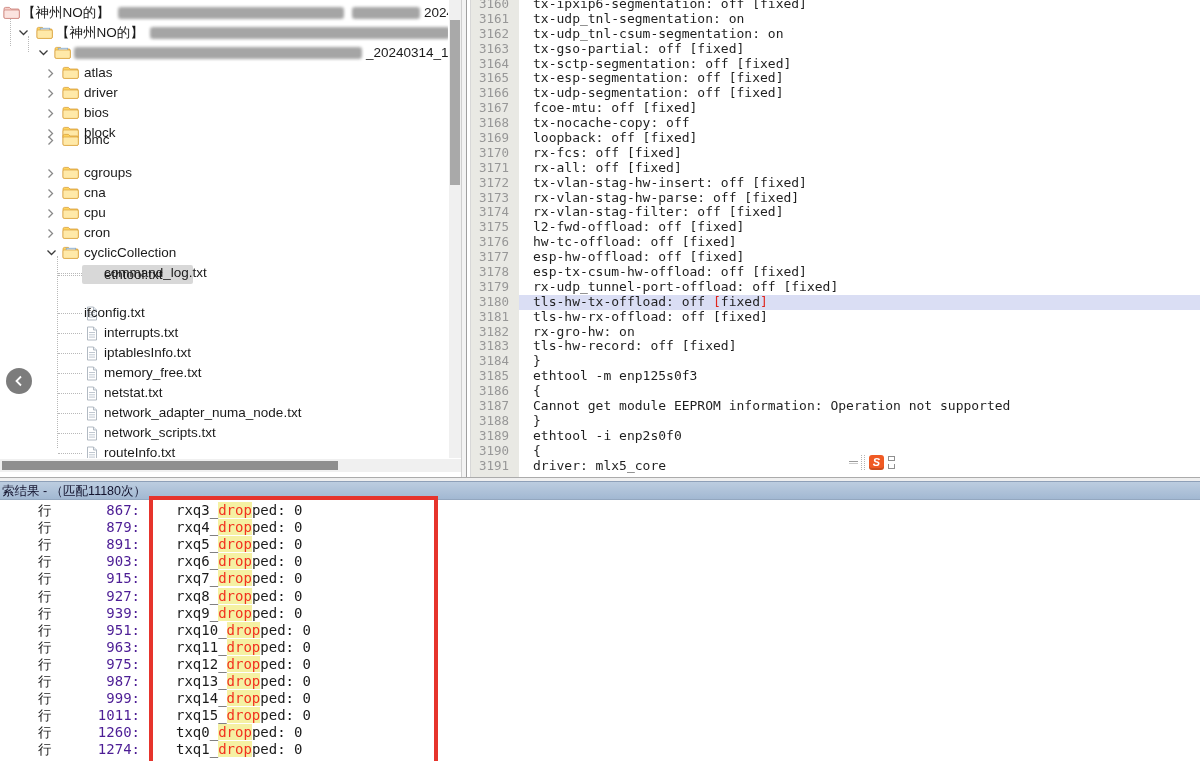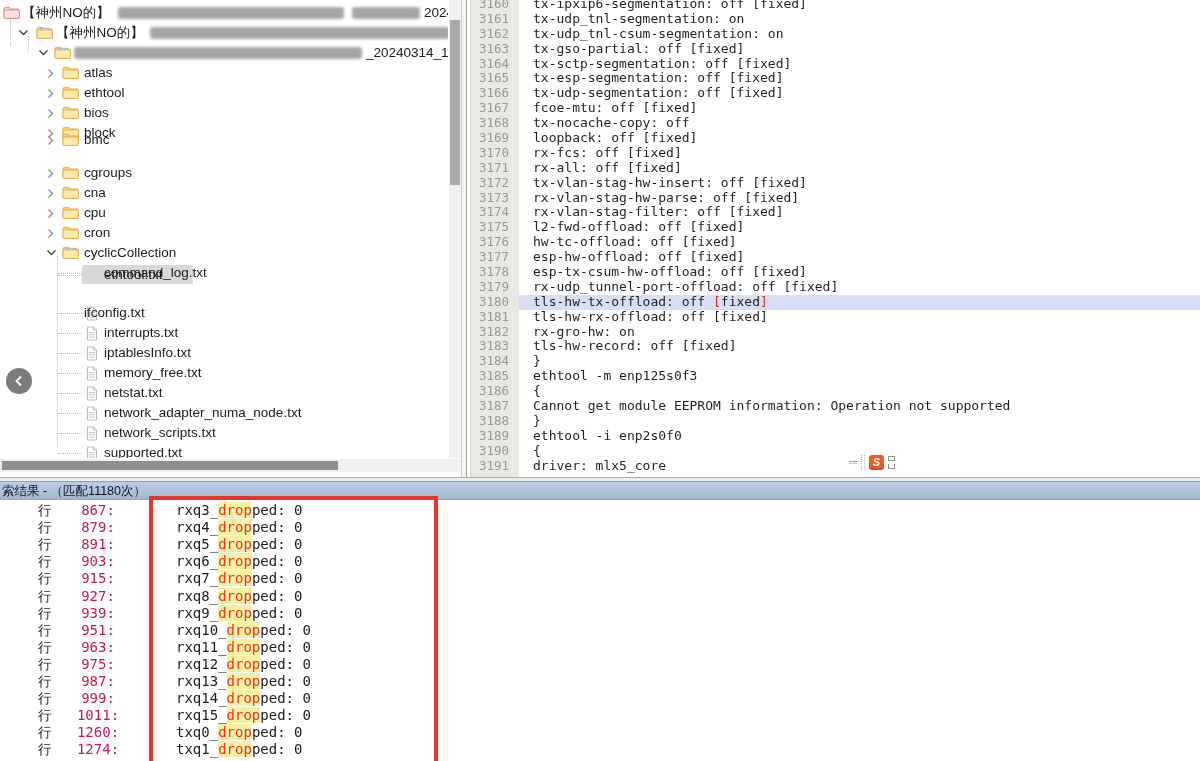--- a/index.html
+++ b/index.html
@@ -55,21 +55,21 @@
   .panel-divider { position:absolute; left:0; top:477px; width:1200px; height:4px; background:#efefef; border-top:1px solid #ababab; }
   .results-header { position:absolute; left:0; top:481px; width:1200px; height:19px;
                     background:linear-gradient(#bccd e0, #a2b8d2); 
                     background:linear-gradient(#bccde0, #a2b8d2);
                     border-top:1px solid #8ea0b8; border-bottom:1px solid #93a7bf;
                     font-size:12.5px; color:#13132e; line-height:18px; padding-left:2px; }
   .results-area { position:absolute; left:0; top:500px; width:1200px; height:261px; background:#fff; overflow:hidden; }
   .r-row { position:absolute; left:0; width:1200px; height:17.1px; line-height:17.1px; white-space:pre;
            font-family:"DejaVu Sans Mono", monospace; font-size:14px; color:#1b1b1b; }
   .r-hang { position:absolute; left:38px; font-family:"Liberation Sans", sans-serif; font-size:13.5px; color:#222; }
-  .r-num  { position:absolute; left:56px; width:84px; text-align:center; color:#be185d; }
+  .r-num  { position:absolute; left:56px; width:84px; text-align:right; color:#4c1d95; }
   .r-text { position:absolute; left:176px; }
   .r-text .match { background:#f5f1a3; color:#f2321f; }
 
   .red-rect { position:absolute; left:149px; top:496px; width:289px; height:400px;
               border:4px solid #e6342c; z-index:20; pointer-events:none; }
 
   svg { display:block; }
 </style>
 </head>
 <body>
@@ -126,21 +126,21 @@
           </span><span class="lbl" style="left:84px;position:relative;z-index:2;left:0;margin-left:84px">atlas</span></div>
         <div class="tree-row" style="top:83px"><span class="chev" style="left:46px">
             <svg width="9" height="11" viewBox="0 0 9 11">
               <polyline points="2.5,1.5 6.5,5.5 2.5,9.5" fill="none" stroke="#8a8a8a" stroke-width="1.3"></polyline>
             </svg>
           </span><span class="ico" style="left:62px">
             <svg width="17" height="13" viewBox="0 0 17 13">
               <path d="M1 3 Q1 1.4 2.5 1.4 L6.4 1.4 L8 3 L15 3 Q16.3 3 16.3 4.4 L16.3 11 Q16.3 12.4 15 12.4 L2.4 12.4 Q1 12.4 1 11 Z" fill="#ffd45e" stroke="#d9a03c" stroke-width="0.8"></path>
               <path d="M1 5 Q1 4 2.2 4 L15.1 4 Q16.3 4 16.3 5.2 L16.3 11 Q16.3 12.4 15 12.4 L2.4 12.4 Q1 12.4 1 11 Z" fill="#ffe9a8" stroke="#d9a03c" stroke-width="0.7"></path>
             </svg>
-          </span><span class="lbl" style="left:84px;position:relative;z-index:2;left:0;margin-left:84px">ethtool</span></div>
+          </span><span class="lbl" style="left:84px;position:relative;z-index:2;left:0;margin-left:84px">driver</span></div>
         <div class="tree-row" style="top:123px"><span class="chev" style="left:46px">
             <svg width="9" height="11" viewBox="0 0 9 11">
               <polyline points="2.5,1.5 6.5,5.5 2.5,9.5" fill="none" stroke="#8a8a8a" stroke-width="1.3"></polyline>
             </svg>
           </span><span class="ico" style="left:62px">
             <svg width="17" height="13" viewBox="0 0 17 13">
               <path d="M1 3 Q1 1.4 2.5 1.4 L6.4 1.4 L8 3 L15 3 Q16.3 3 16.3 4.4 L16.3 11 Q16.3 12.4 15 12.4 L2.4 12.4 Q1 12.4 1 11 Z" fill="#ffd45e" stroke="#d9a03c" stroke-width="0.8"></path>
               <path d="M1 5 Q1 4 2.2 4 L15.1 4 Q16.3 4 16.3 5.2 L16.3 11 Q16.3 12.4 15 12.4 L2.4 12.4 Q1 12.4 1 11 Z" fill="#ffe9a8" stroke="#d9a03c" stroke-width="0.7"></path>
             </svg>
           </span><span class="lbl" style="left:84px;position:relative;z-index:2;left:0;margin-left:84px">block</span></div>
@@ -297,21 +297,21 @@
             </svg>
           </span><span class="lbl" style="left:104px;position:relative;z-index:2;left:0;margin-left:104px">network_scripts.txt</span></div>
         <div class="tree-row" style="top:443px"><div class="guide-h" style="left:58px;top:10px;width:24px"></div><span class="ico" style="left:86px;top:2.5px">
             <svg width="12" height="15" viewBox="0 0 12 15">
               <path d="M1.5 1 L7.5 1 L10.5 4 L10.5 14 L1.5 14 Z" fill="#ffffff" stroke="#a9b2bc" stroke-width="0.9"></path>
               <path d="M7.5 1 L7.5 4 L10.5 4" fill="#e8edf2" stroke="#a9b2bc" stroke-width="0.9"></path>
               <line x1="3" y1="6.5" x2="9" y2="6.5" stroke="#b9c2cc" stroke-width="0.9"></line>
               <line x1="3" y1="8.8" x2="9" y2="8.8" stroke="#b9c2cc" stroke-width="0.9"></line>
               <line x1="3" y1="11.1" x2="9" y2="11.1" stroke="#b9c2cc" stroke-width="0.9"></line>
             </svg>
-          </span><span class="lbl" style="left:104px;position:relative;z-index:2;left:0;margin-left:104px">supported.txt</span></div>
+          </span><span class="lbl" style="left:104px;position:relative;z-index:2;left:0;margin-left:104px">routeInfo.txt</span></div>
       </div>
     <div class="v-track"></div>
     <div class="v-thumb"></div>
     <div class="h-track"></div>
     <div class="h-thumb"></div>
   </div>
 
   <div class="collapse-btn">
     <svg width="10" height="12" viewBox="0 0 10 12">
       <polyline points="7,1.5 2.5,6 7,10.5" fill="none" stroke="#ffffff" stroke-width="1.8"></polyline>

